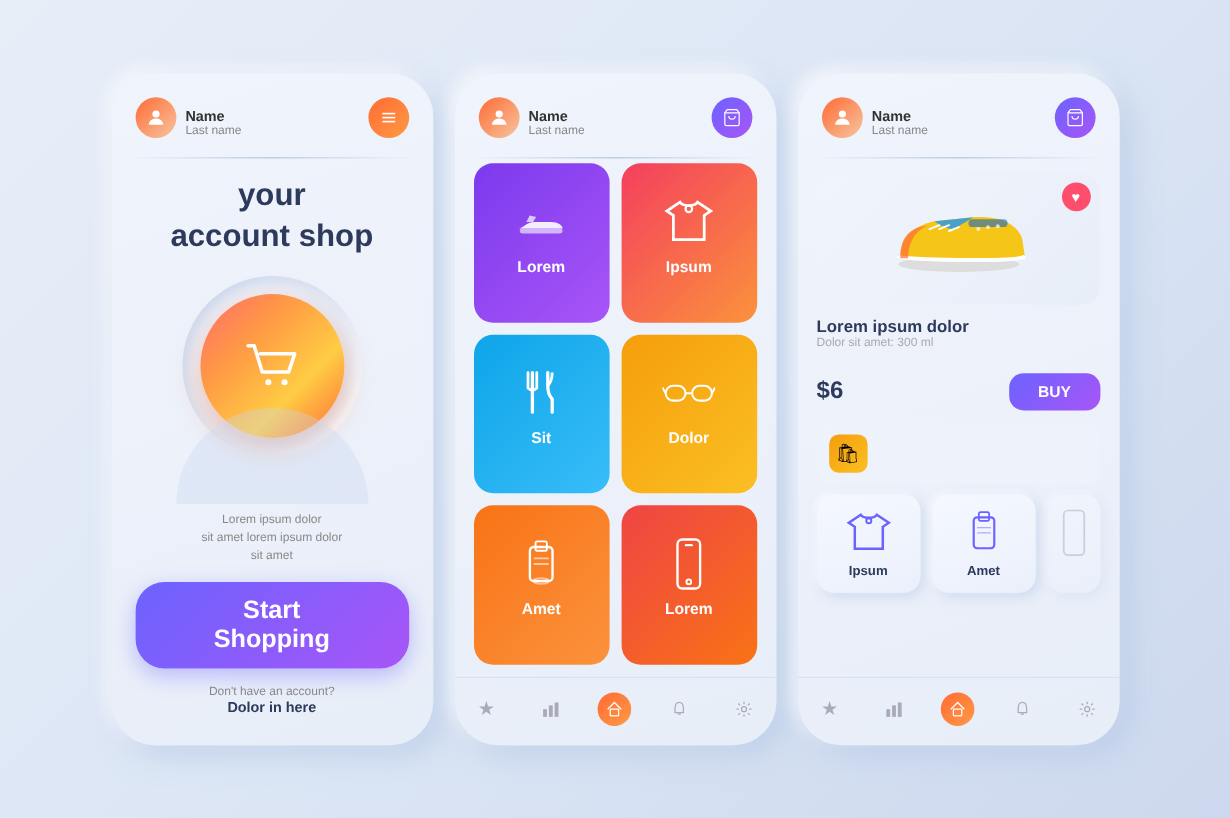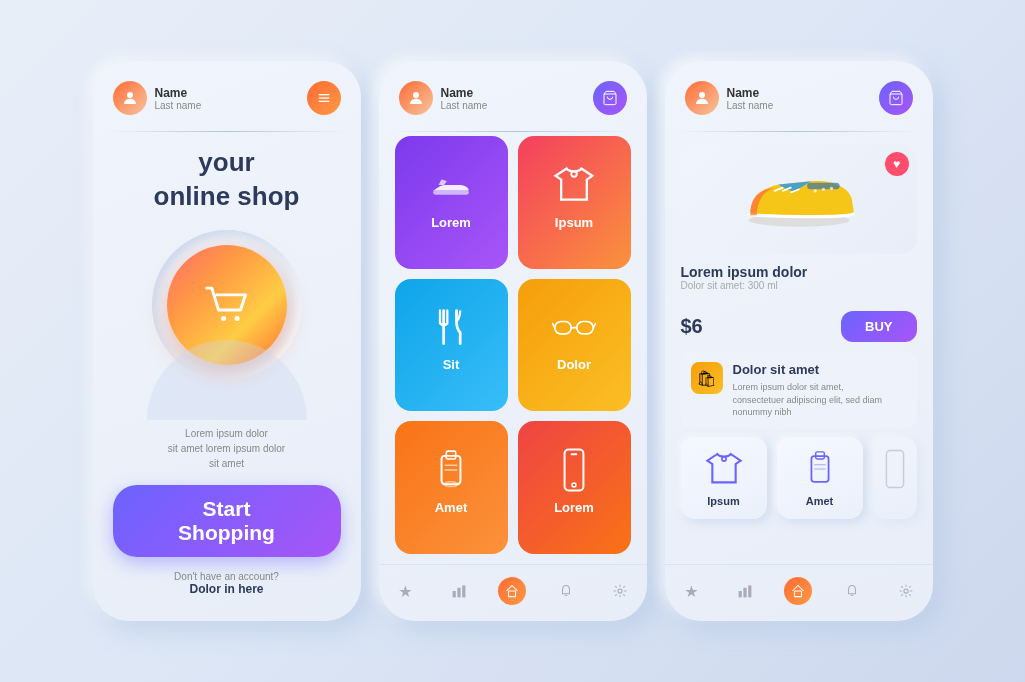--- a/index.html
+++ b/index.html
@@ -36,21 +36,21 @@
     .phone-header {
       width: 100%;
       display: flex;
       align-items: center;
       justify-content: space-between;
       padding: 20px 20px 12px;
     }
 
     .user-info {
       display: flex;
-      align-items: center;
+      align-items: flex-end;
       gap: 8px;
     }
 
     .avatar {
       width: 34px;
       height: 34px;
       border-radius: 50%;
       background: linear-gradient(135deg, #ff6b35, #f7c59f);
       display: flex;
       align-items: center;
@@ -379,21 +379,21 @@
           <rect x="4" y="11" width="16" height="2"></rect>
           <rect x="4" y="16" width="16" height="2"></rect>
         </svg>
     </div>
   </div>
   <div class="divider"></div>
 
   <div class="phone1-content">
     <div class="hero-title">
       <span>your</span><br>
-      <span>online shop</span>
+      <span>account shop</span>
     </div>
 
     <div class="hero-circle-wrap">
       <div class="hero-circle-outer">
         <div class="hero-circle-inner">
 
           <svg viewBox="0 0 64 64" width="54" height="54" fill="none" class="cart-icon-svg">
             <path d="M8 12h6l8 26h26l6-18H20" stroke="white" stroke-width="3.5" stroke-linecap="round" stroke-linejoin="round" fill="none"></path>
             <circle cx="28" cy="48" r="3" fill="white"></circle>
             <circle cx="44" cy="48" r="3" fill="white"></circle>
@@ -592,26 +592,20 @@
       <div class="product-name">Lorem ipsum dolor</div>
       <div class="product-desc">Dolor sit amet: 300 ml</div>
       <div class="product-price-row">
         <span class="product-price">$6</span>
         <button class="buy-btn">BUY</button>
       </div>
     </div>
 
     <div class="promo-section">
       <div class="promo-icon">🛍</div>
-      <div>
-        <div class="promo-title">Dolor sit amet</div>
-        <div class="promo-text" style="white-space:pre-line;">Lorem ipsum dolor sit amet,
-consectetuer adipiscing elit, sed diam
-nonummy nibh</div>
-      </div>
     </div>
 
     <div class="related-items">
       <div class="related-item">
         <svg viewBox="0 0 48 48" width="38" height="38" fill="none">
           <path d="M16 6 L4 14 L10 18 L10 40 L38 40 L38 18 L44 14 L32 6 C30 10 18 10 16 6Z" stroke="#6c63ff" stroke-width="2.5" fill="none"></path>
           <circle cx="24" cy="12" r="2.5" stroke="#6c63ff" stroke-width="2" fill="none"></circle>
         </svg>
         <span class="related-label">Ipsum</span>
       </div>

